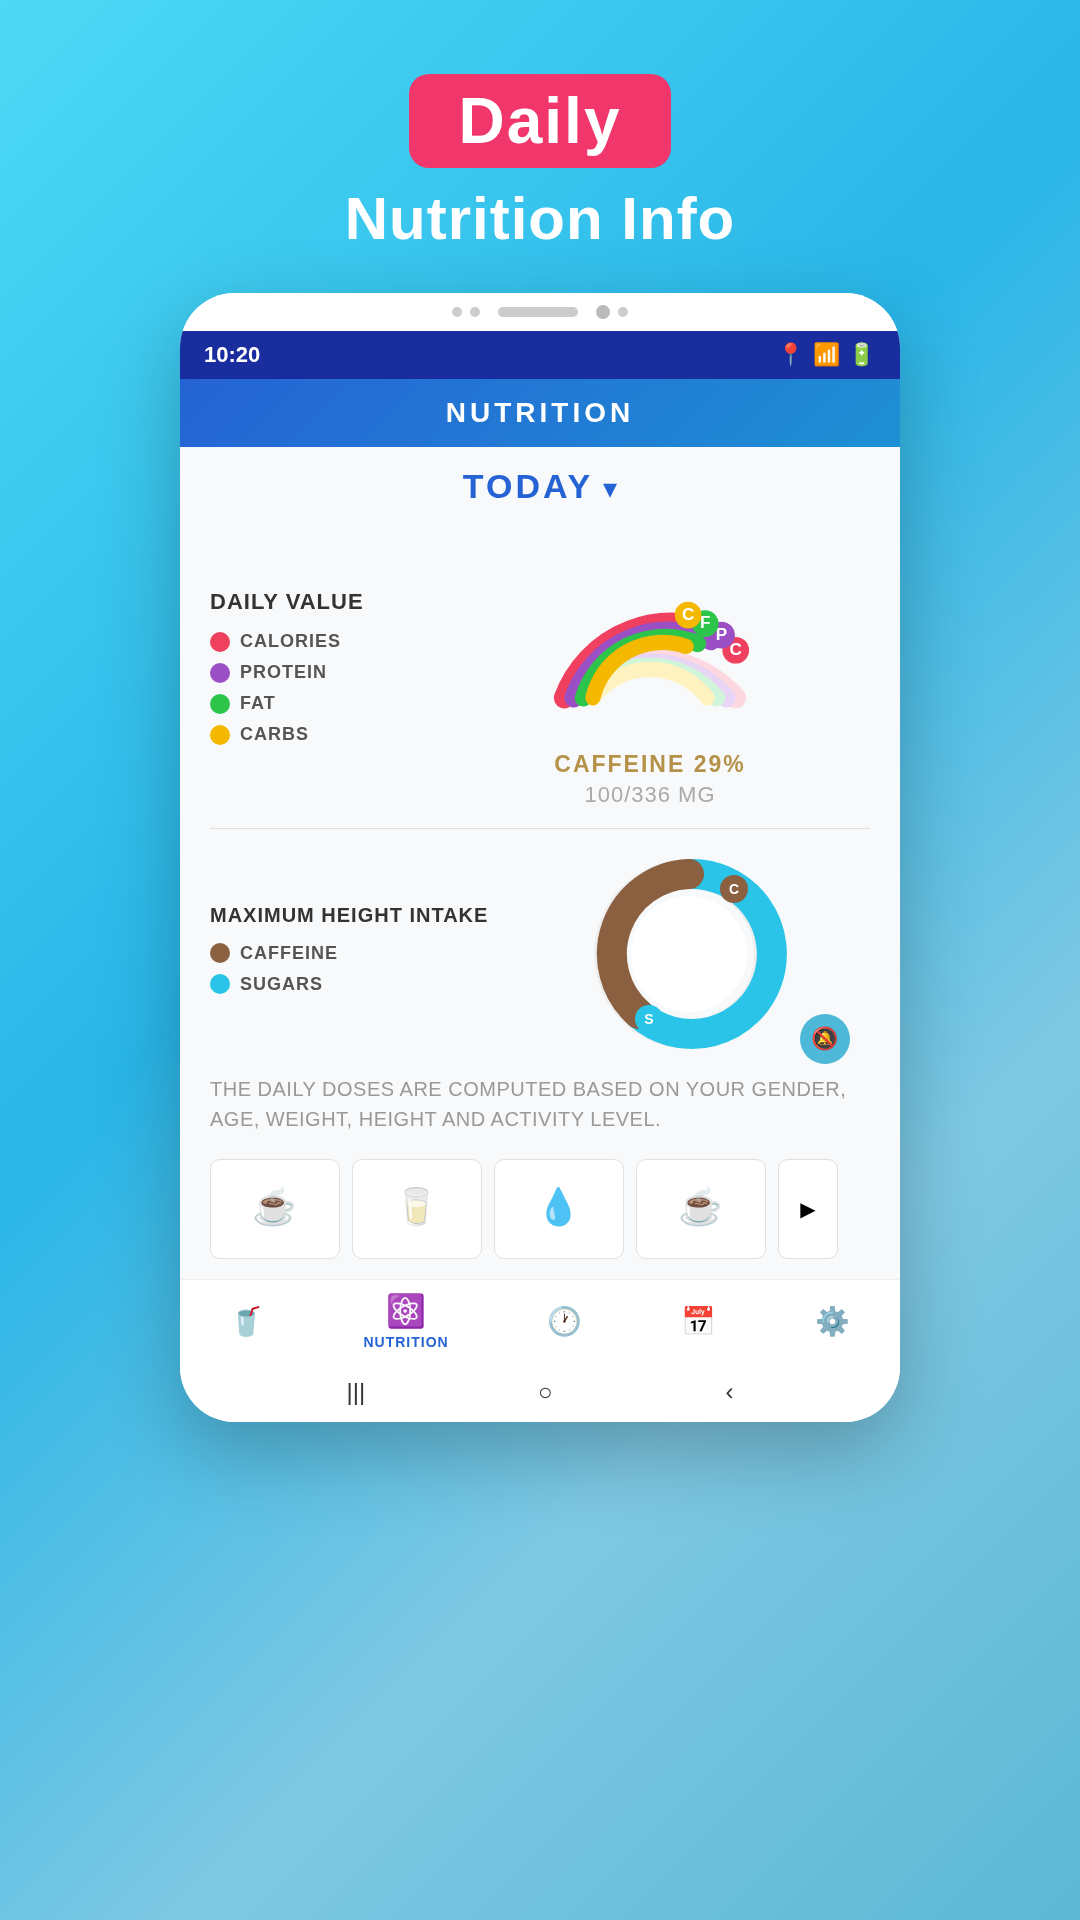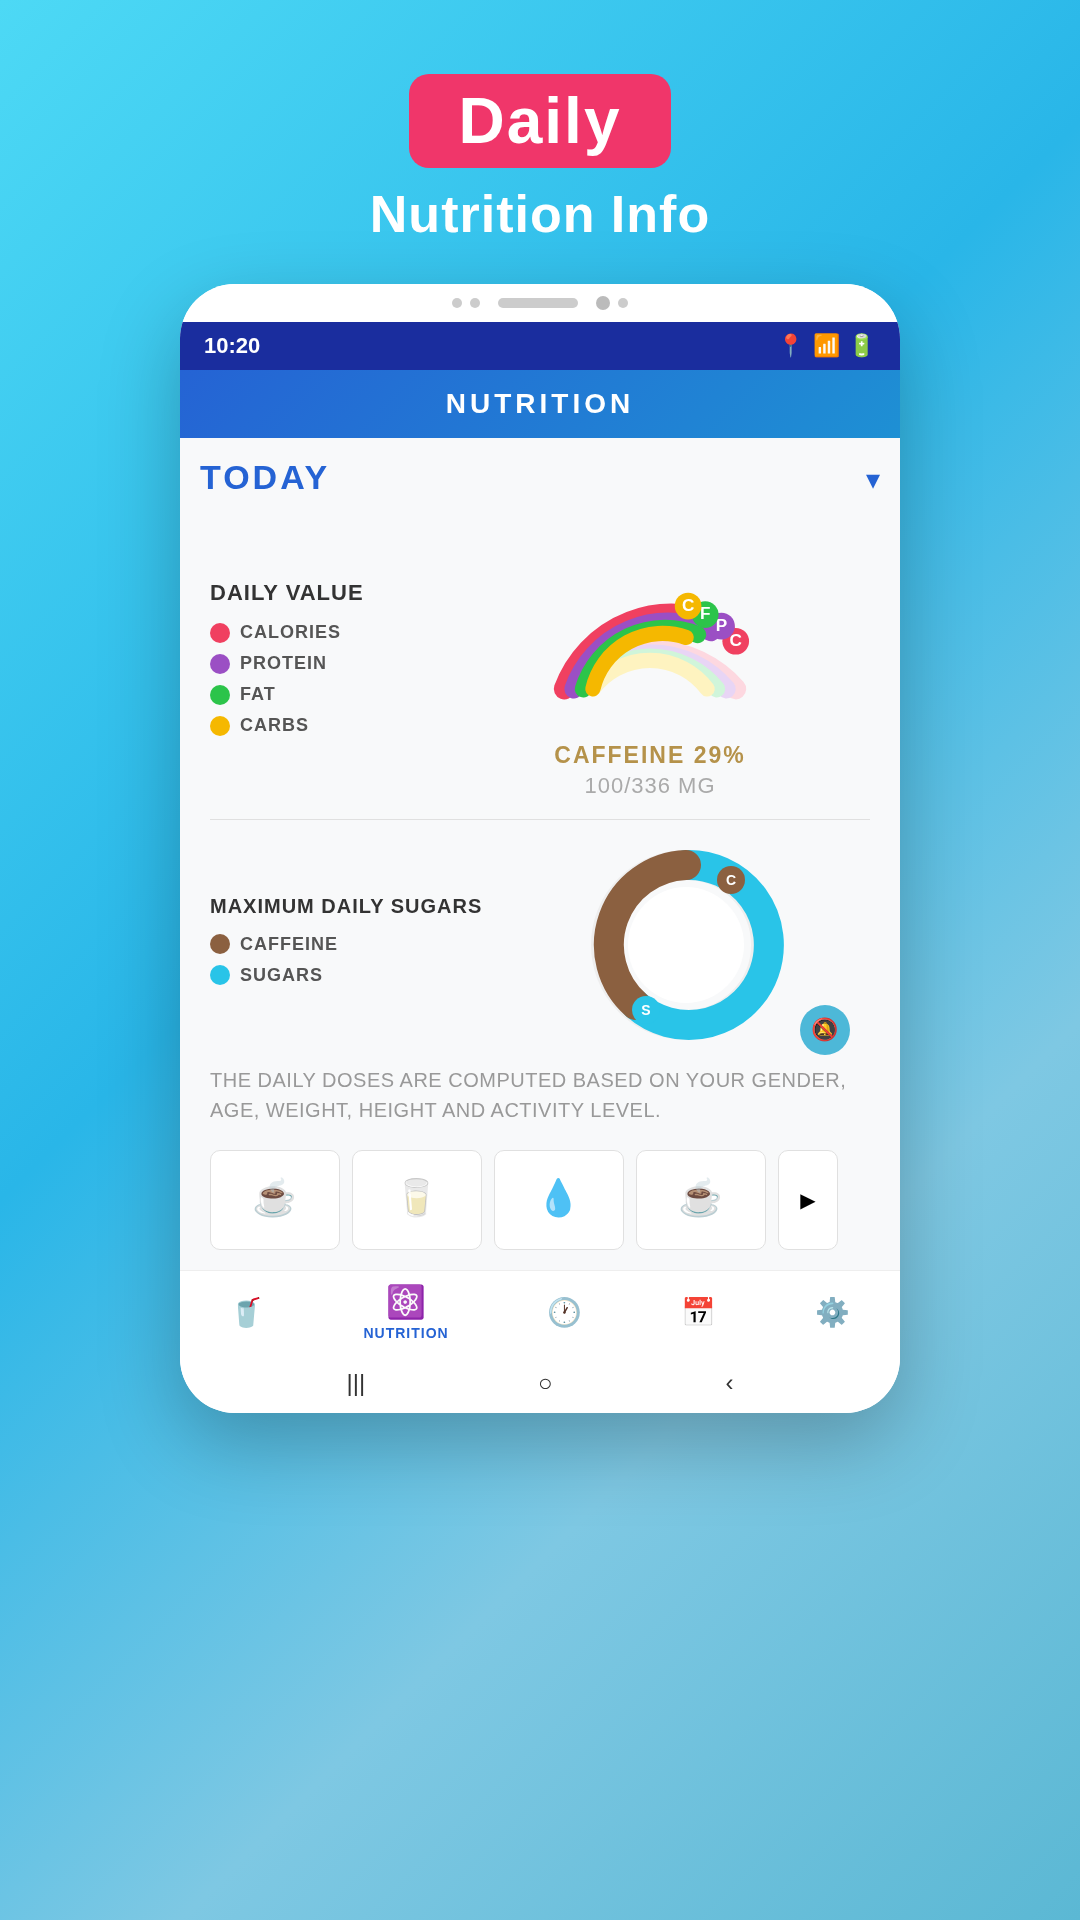--- a/index.html
+++ b/index.html
@@ -28,21 +28,21 @@
       font-size: 64px;
       font-weight: 900;
       padding: 10px 50px;
       border-radius: 20px;
       letter-spacing: 2px;
       margin-top: 14px;
     }
 
     .headline-sub {
       color: white;
-      font-size: 52px;
+      font-size: 60px;
       font-weight: 700;
       margin-top: 16px;
       letter-spacing: 1px;
     }
 
     
     .phone-frame {
       width: 720px;
       background: white;
       border-radius: 55px;
@@ -105,21 +105,21 @@
       padding: 18px;
       font-size: 28px;
       font-weight: 800;
       letter-spacing: 4px;
     }
 
     
     .today-selector {
       display: flex;
       align-items: center;
-      justify-content: space-between;
+      justify-content: center;
       gap: 10px;
       padding: 20px;
       background: #f8f9fa;
     }
 
     .today-text {
       color: #2563d4;
       font-size: 34px;
       font-weight: 900;
       letter-spacing: 3px;
@@ -446,21 +446,21 @@
         </div>
         <div class="caffeine-label">CAFFEINE 29%</div>
         <div class="caffeine-sub">100/336 MG</div>
       </div>
     </div>
 
     <div class="section-divider"></div>
 
     <div class="intake-section">
       <div class="intake-legend">
-        <div class="intake-title">MAXIMUM DAILY SUGARS</div>
+        <div class="intake-title">MAXIMUM HEIGHT INTAKE</div>
         <div class="legend-item">
           <div class="legend-dot" style="background:#8b6040;"></div>
           <span>CAFFEINE</span>
         </div>
         <div class="legend-item">
           <div class="legend-dot" style="background:#29c4e8;"></div>
           <span>SUGARS</span>
         </div>
       </div>
 

